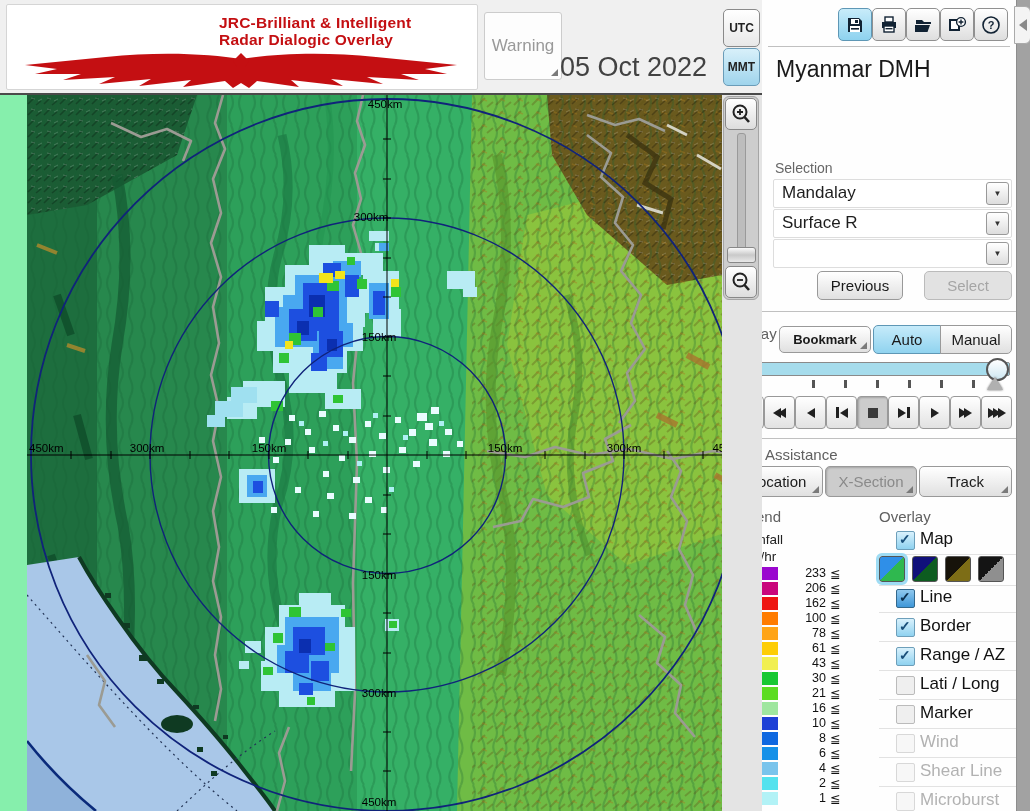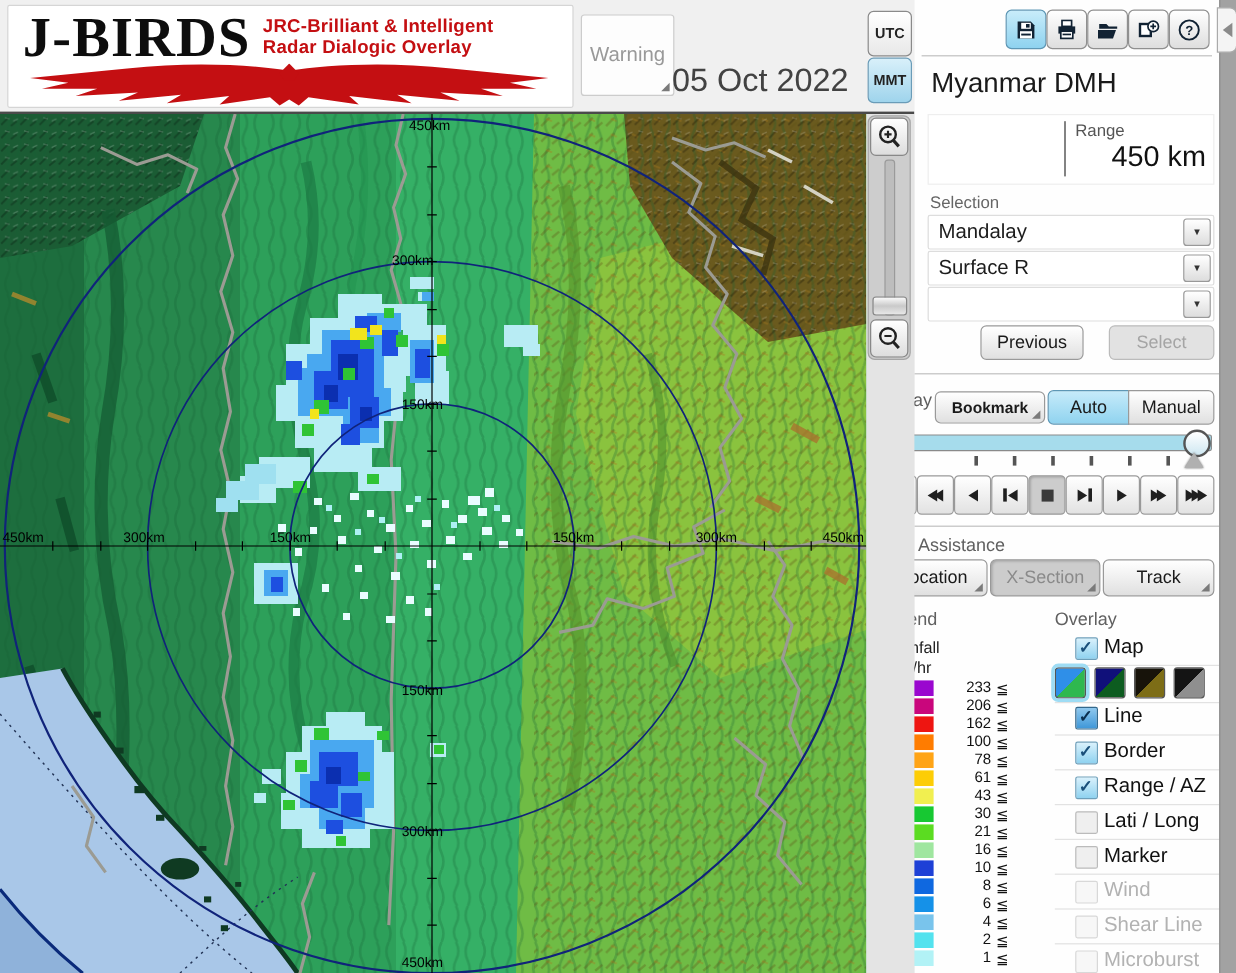--- a/index.html
+++ b/index.html
@@ -63,40 +63,39 @@
   .cb.on{background:linear-gradient(#d9f1fc,#8fd2f0);border-color:#6d9fba;}
   .cb.on.strong{background:linear-gradient(#8fc8ee,#3f97d8);border-color:#33688c;}
   .cb .chk{position:absolute;left:2px;top:-1px;font-size:14px;font-weight:bold;color:#1a4f7a;}
   .cb.off{background:#efefef;border-color:#bbb;}
   .cb.dis{background:#f7f7f7;border-color:#d8d8d8;}
   .ov-label{position:absolute;left:41px;top:1px;font-size:17px;color:#111;}
   .ov-row.dis .ov-label{color:#b2b2b2;}
   .swatch{position:absolute;top:2px;width:24px;height:24px;border:1px solid #555;border-radius:3px;}
   .swatch.sel{outline:3px solid #9edcf4;outline-offset:0px;}
   
-  .map{position:absolute;left:0;top:95px;width:722px;height:716px;background:#86efac;}
+  .map{position:absolute;left:0;top:95px;width:722px;height:716px;background:#86efac;padding-left:27px;}
   .gutter{position:absolute;left:722px;top:95px;width:40px;height:716px;background:#e4e4e4;}
   .zoomstrip{position:absolute;left:1px;top:1px;width:34px;height:202px;background:#cdcdcd;border:1px solid #a5a5a5;border-radius:6px;}
   .zbtn{position:absolute;left:1px;width:30px;height:30px;border:1px solid #888;border-radius:5px;background:linear-gradient(#fff,#ddd);
       display:flex;align-items:center;justify-content:center;}
   .ztrack{position:absolute;left:13px;top:36px;width:7px;height:128px;background:#bdbdbd;border:1px solid #9a9a9a;border-radius:3px;}
   .zthumb{position:absolute;left:3px;top:150px;width:27px;height:14px;border:1px solid #888;border-radius:3px;background:linear-gradient(#fafafa,#c9c9c9 50%,#e8e8e8);}
   .edge{position:absolute;left:1016px;top:0;width:14px;height:811px;background:#a2a2a2;border-left:1px solid #8d8d8d;}
   .edge-tab{position:absolute;left:1014px;top:6px;width:15px;height:36px;background:#f4f4f4;border:1px solid #aaa;border-radius:0 6px 6px 0;}
   .edge-arrow{position:absolute;left:4px;top:12px;width:0;height:0;border-top:6px solid transparent;border-bottom:6px solid transparent;border-right:8px solid #8a8a8a;}
   text.ringlbl{font-family:"Liberation Sans",sans-serif;font-size:11.5px;fill:#000;}
 </style>
 </head>
 <body>
 
 <div class="app">
 
   <div class="header">
     <div class="logo-box">
-      <div class="logo-title">J-BIRDS</div>
       <div class="logo-sub">
         <div>JRC-Brilliant &amp; Intelligent</div>
         <div>Radar  Dialogic  Overlay</div>
       </div>
       <svg class="eagle" width="460" height="36" viewBox="0 0 460 36">
         <path fill="#c40f12" d="M230,6 C200,1 150,-2 95,4 L14,12 L46,16 L24,21 L70,21 L52,27 L104,24 L88,31 L140,26 L128,33 L180,27 L172,34 L214,28 L222,35 L230,30 L238,35 L246,28 L288,34 L280,27 L332,33 L320,26 L372,31 L356,24 L408,27 L390,21 L436,21 L414,16 L446,12 L365,4 C310,-2 260,1 230,6 Z"></path>
         <path fill="#c40f12" d="M222,8 L230,0 L238,8 L234,14 L226,14 Z"></path>
       </svg>
     </div>
     <div class="warning-btn">
@@ -148,25 +147,20 @@
     <div class="tool-btn" style="left:212px;">
       <svg width="20" height="20" viewBox="0 0 20 20">
           <circle cx="10" cy="10" r="8" fill="none" stroke="#123" stroke-width="1.6"></circle>
           <text x="10" y="14" text-anchor="middle" font-size="11" font-weight="bold" fill="#123" font-family="Liberation Sans,sans-serif">?</text>
         </svg>
     </div>
     <div class="hline" style="left:6px;top:46px;width:242px;"></div>
 
     <div class="site-title">Myanmar DMH</div>
 
-    <div class="range-box">
-      <div class="range-divider"></div>
-      <div class="range-label">Range</div>
-      <div class="range-value">450 km</div>
-    </div>
 
     <div class="sec-label" style="left:13px;top:160px;">Selection</div>
     <div class="dd-row" style="top:179px;">
       <div class="dd-text">Mandalay</div>
       <div class="dd-btn">▼</div>
     </div>
     <div class="dd-row" style="top:209px;">
       <div class="dd-text">Surface R</div>
       <div class="dd-btn">▼</div>
     </div>

